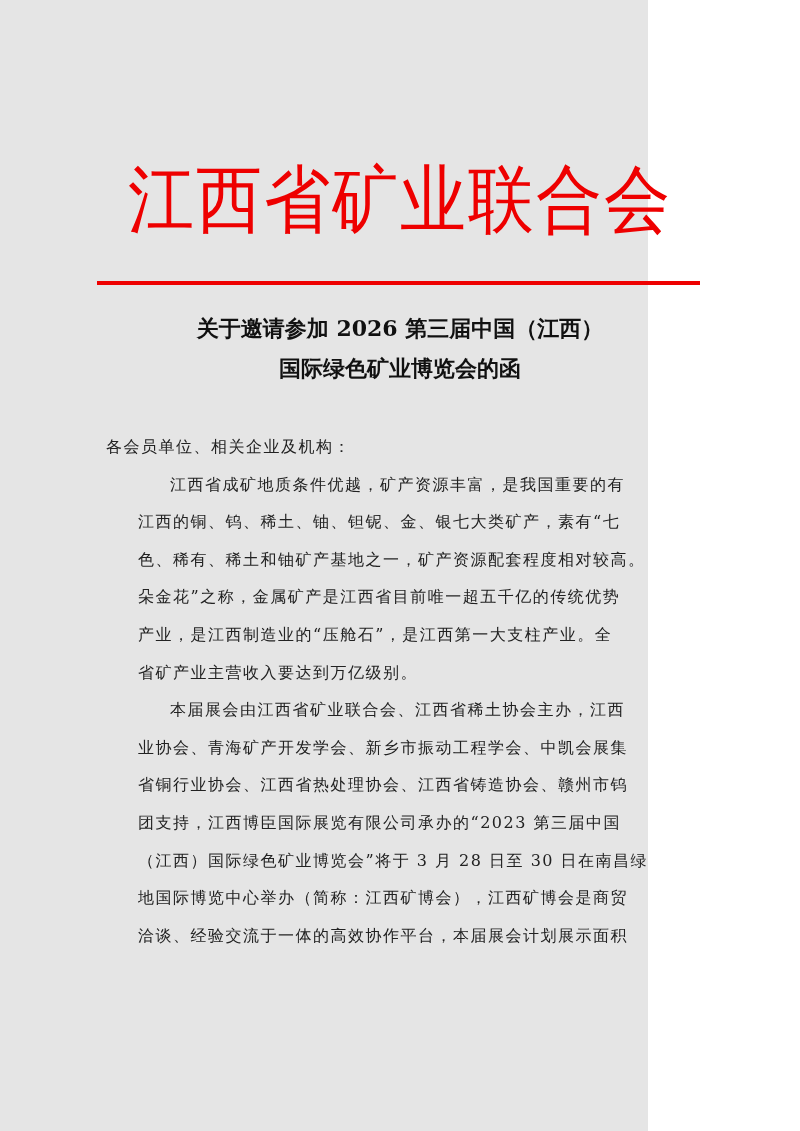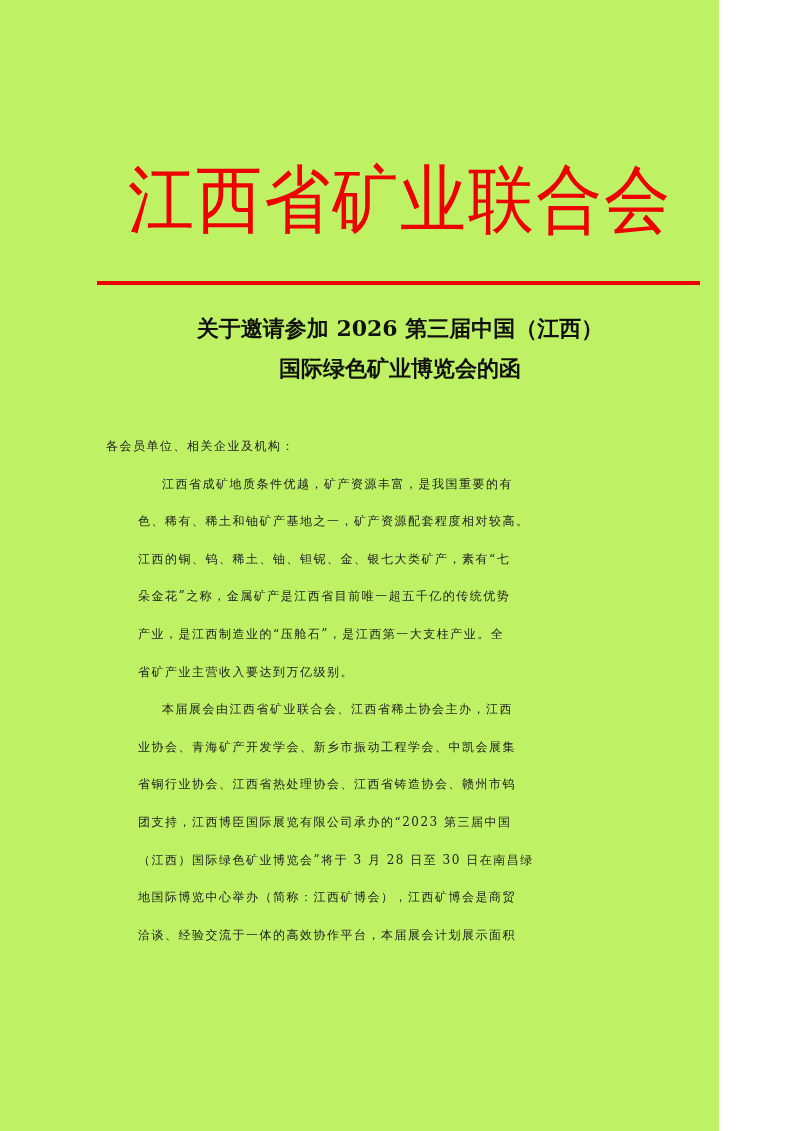--- a/index.html
+++ b/index.html
@@ -1,35 +1,35 @@
 <!DOCTYPE html>
 <html><head>
 <meta charset="utf-8">
 <style>
   html, body { margin: 0; padding: 0; background: #ffffff; }
   body { width: 800px; height: 1131px; position: relative; overflow: hidden; }
-  .page { position: absolute; left: 0; top: 0; width: 719px; height: 1131px; background: #bef264; }
+  .page { position: absolute; left: 0; top: 0; width: 648px; height: 1131px; background: #e5e5e5; }
   .masthead {
     position: absolute; left: 0; top: 150px; width: 800px; text-align: center;
     color: #ee0000; font-family: "DejaVu Serif", "Liberation Serif", serif;
     font-size: 66px; line-height: 100px; letter-spacing: 2px; font-weight: normal;
     transform: scaleY(1.12);
   }
   .red-rule {
     position: absolute; left: 97px; top: 281px; width: 603px; height: 4px; background: #ee0000;
   }
   .doc-title {
     position: absolute; left: 0; top: 308px; width: 800px; text-align: center;
     color: #111; font-family: "DejaVu Serif", "Liberation Serif", serif;
     font-size: 22px; line-height: 40px; font-weight: bold;
   }
   .body-text {
     position: absolute; left: 106px; top: 428px; width: 600px;
     color: #222; font-family: "DejaVu Serif", "Liberation Serif", serif;
-    font-size: 12px; line-height: 37.6px; letter-spacing: 1.5px;
+    font-size: 16px; line-height: 37.6px; letter-spacing: 1.5px;
   }
   .body-text p { margin: 0; text-align: justify; text-align-last: left; }
   .body-text p.indent { text-indent: 2em; }
   .line { display: block; white-space: nowrap; margin-left: 32px; }
 </style>
 </head>
 <body>
 
 <div class="page">
   <div class="masthead">江西省矿业联合会</div>
@@ -38,22 +38,22 @@
   <div class="doc-title">
     <div>关于邀请参加 2026 第三届中国（江西）</div>
     <div>国际绿色矿业博览会的函</div>
   </div>
 
   <div class="body-text">
     <p>各会员单位、相关企业及机构：</p>
 
     <p class="indent">
       <span class="line">江西省成矿地质条件优越，矿产资源丰富，是我国重要的有</span>
+      <span class="line" style="text-indent:0">江西的铜、钨、稀土、铀、钽铌、金、银七大类矿产，素有“七</span>
       <span class="line" style="text-indent:0">色、稀有、稀土和铀矿产基地之一，矿产资源配套程度相对较高。</span>
-      <span class="line" style="text-indent:0">江西的铜、钨、稀土、铀、钽铌、金、银七大类矿产，素有“七</span>
       <span class="line" style="text-indent:0">朵金花”之称，金属矿产是江西省目前唯一超五千亿的传统优势</span>
       <span class="line" style="text-indent:0">产业，是江西制造业的“压舱石”，是江西第一大支柱产业。全</span>
       <span class="line" style="text-indent:0">省矿产业主营收入要达到万亿级别。</span>
     </p>
 
     <p class="indent">
       <span class="line">本届展会由江西省矿业联合会、江西省稀土协会主办，江西</span>
       <span class="line" style="text-indent:0">业协会、青海矿产开发学会、新乡市振动工程学会、中凯会展集</span>
       <span class="line" style="text-indent:0">省铜行业协会、江西省热处理协会、江西省铸造协会、赣州市钨</span>
       <span class="line" style="text-indent:0">团支持，江西博臣国际展览有限公司承办的“2023 第三届中国</span>

